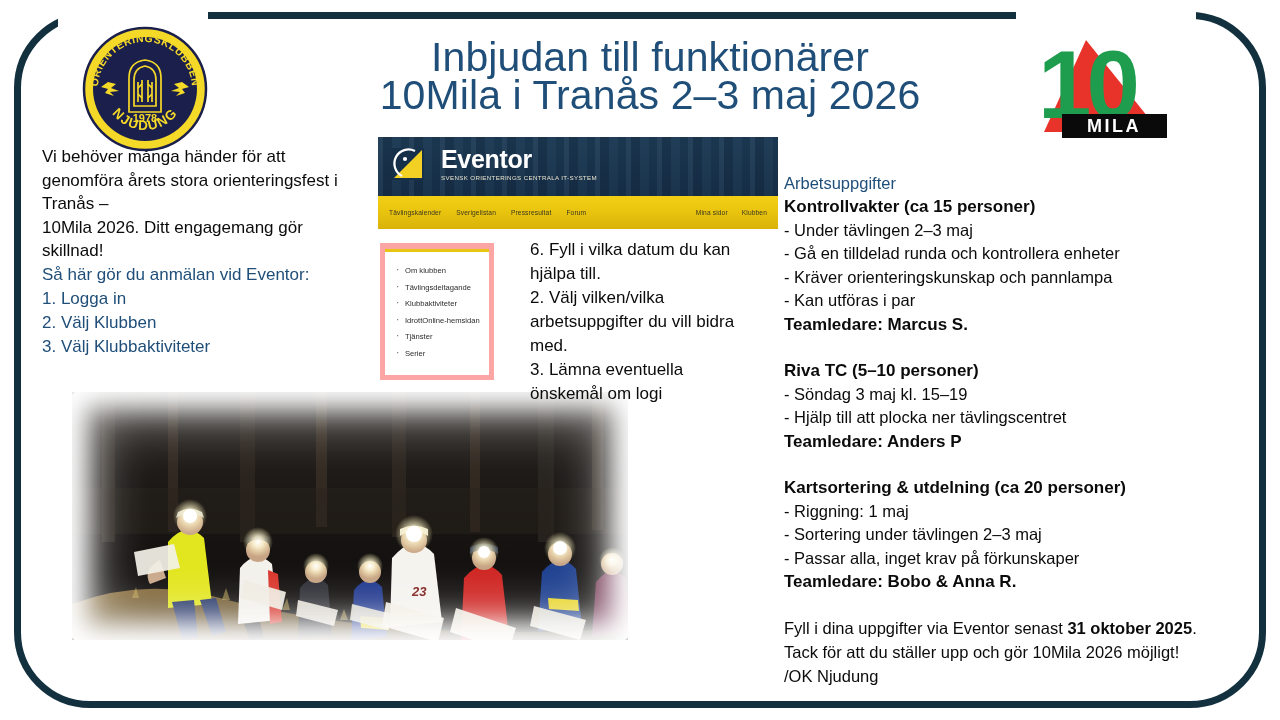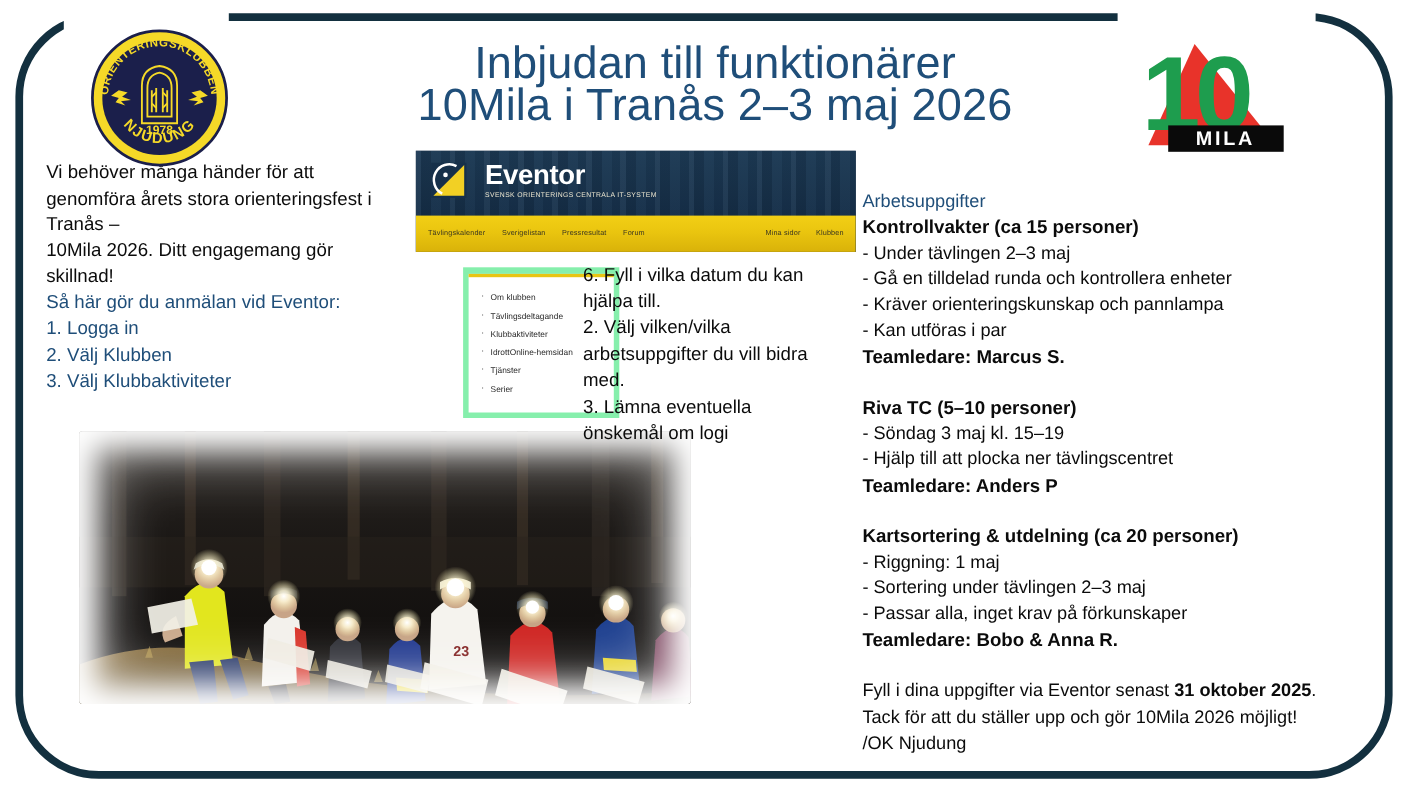--- a/index.html
+++ b/index.html
@@ -147,25 +147,24 @@
     color: #3a3620;
     font-size: 6.6px;
     letter-spacing: 0.15px;
     white-space: nowrap;
   }
 
   
   .menu-box {
     position: absolute;
     left: 380px; top: 243px;
-    width: 142px; height: 137px;
-    background: #86efac;
+    width: 114px; height: 137px;
+    background: #fca5a5;
     padding: 6px 5px 5px 5px;
     z-index: 20;
-    margin-left: 41px;
   }
   .menu-inner {
     background: #ffffff;
     height: 100%;
     border-top: 3px solid #e8c513;
     padding: 11px 8px 6px 10px;
   }
   .menu-list { list-style: none; margin: 0; padding: 0; }
   .menu-list li {
     color: #2b2b2b;
@@ -199,21 +198,21 @@
 
   
   .photo {
     position: absolute;
     left: 72px; top: 392px;
     width: 556px; height: 248px;
     z-index: 15;
     overflow: hidden;
     border-radius: 3px;
   }
-  .photo-inner { position: absolute; inset: 0; }
+  .photo-inner { position: absolute; inset: 0; font-style: italic; }
   .photo-feather {
     position: absolute; inset: -2px;
     box-shadow:
       inset 0 0 26px 16px #ffffff,
       inset 0 0 52px 26px rgba(255,255,255,0.55);
     z-index: 12;
     pointer-events: none;
   }
 
   

